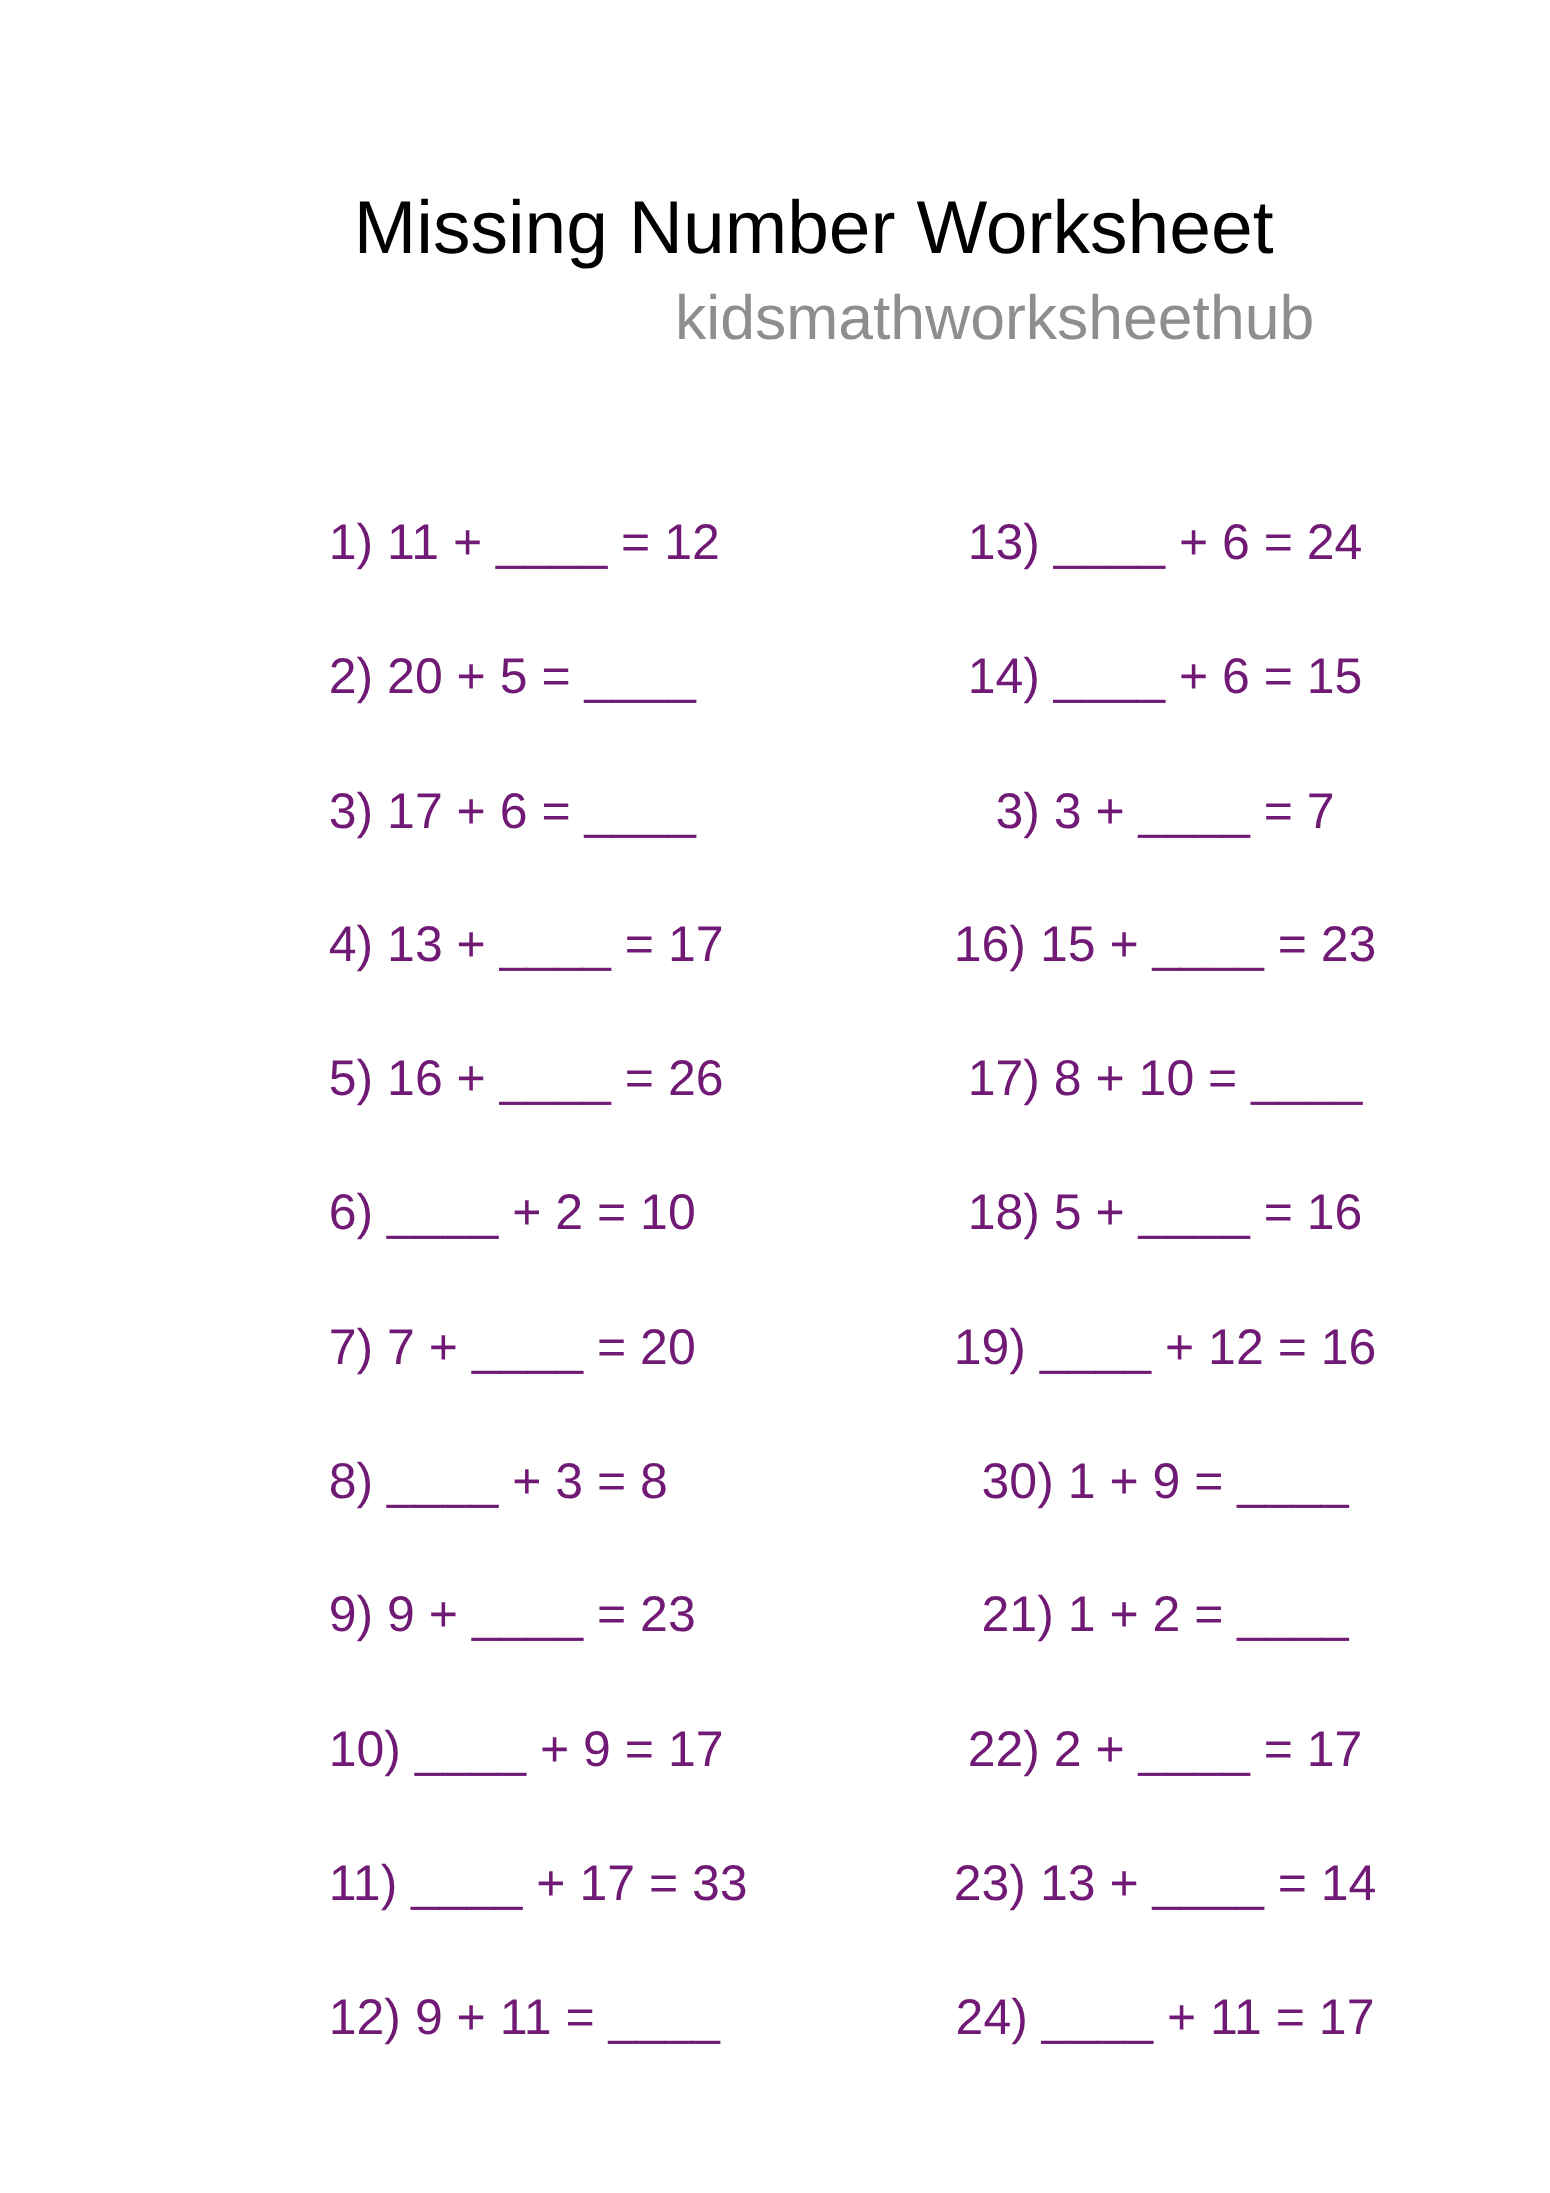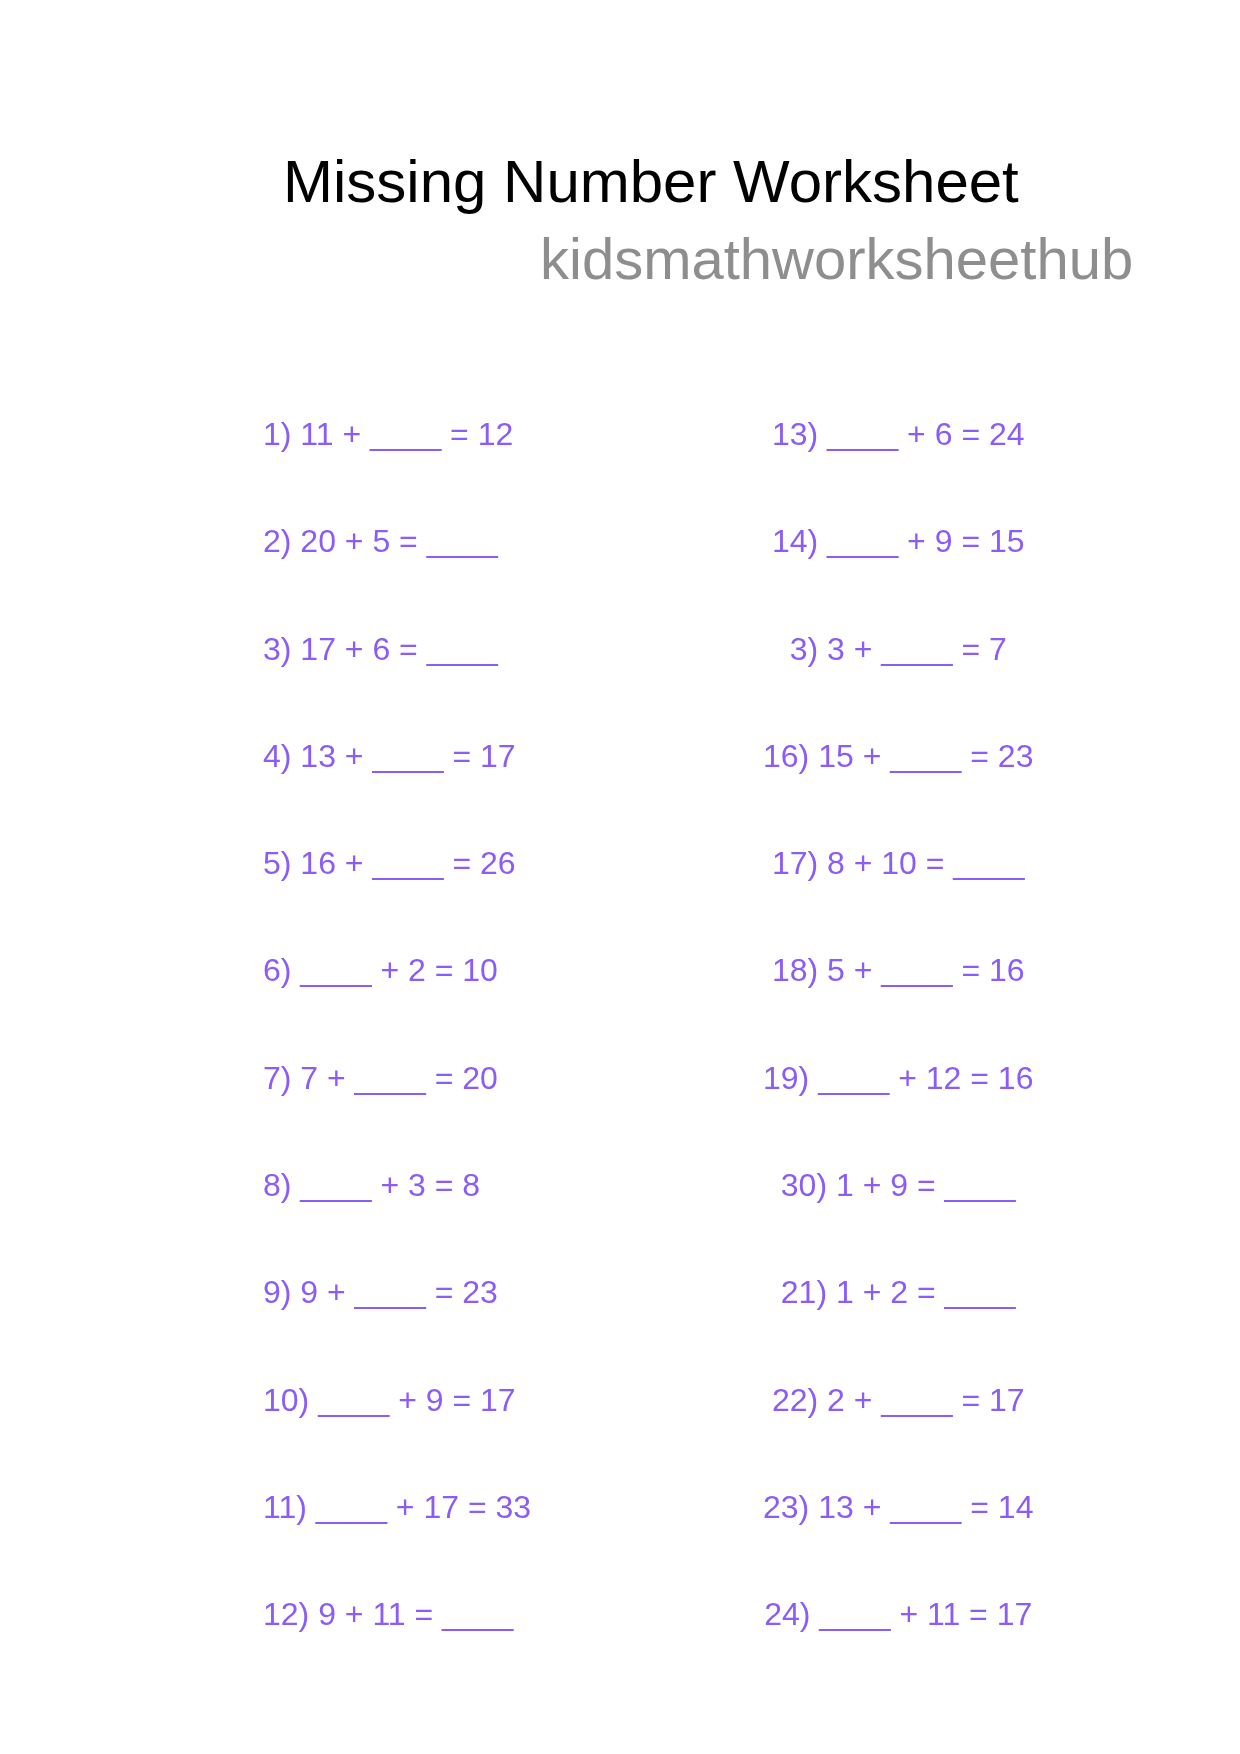--- a/index.html
+++ b/index.html
@@ -19,36 +19,36 @@
     top: 101px;
     font-size: 60px;
     line-height: 1.1;
     color: #000000;
     white-space: nowrap;
   }
   .subtitle {
     position: absolute;
     left: 492px;
     top: 179px;
-    font-size: 58px;
+    font-size: 50px;
     line-height: 1.1;
     color: #8e8e8e;
     white-space: nowrap;
   }
   .col {
     position: absolute;
     top: 327px;
   }
   .col-left  { left: 203px; }
   .col-right { left: 703px; text-align: center; }
   .problem {
     height: 95.3px;
     line-height: 95.3px;
-    font-size: 32px;
-    color: #8b5cf6;
+    font-size: 40px;
+    color: #701a75;
     white-space: nowrap;
   }
 </style>
 </head>
 <body>
 
 <div class="page">
 
   <div class="title">Missing Number Worksheet</div>
 
@@ -64,21 +64,21 @@
     <div class="problem">7) 7 + ____ = 20</div>
     <div class="problem">8) ____ + 3 = 8</div>
     <div class="problem">9) 9 + ____ = 23</div>
     <div class="problem">10) ____ + 9 = 17</div>
     <div class="problem">11) ____ + 17 = 33</div>
     <div class="problem">12) 9 + 11 = ____</div>
   </div>
 
   <div class="col col-right">
     <div class="problem">13) ____ + 6 = 24</div>
-    <div class="problem">14) ____ + 9 = 15</div>
+    <div class="problem">14) ____ + 6 = 15</div>
     <div class="problem">3) 3 + ____ = 7</div>
     <div class="problem">16) 15 + ____ = 23</div>
     <div class="problem">17) 8 + 10 = ____</div>
     <div class="problem">18) 5 + ____ = 16</div>
     <div class="problem">19) ____ + 12 = 16</div>
     <div class="problem">30) 1 + 9 = ____</div>
     <div class="problem">21) 1 + 2 = ____</div>
     <div class="problem">22) 2 + ____ = 17</div>
     <div class="problem">23) 13 + ____ = 14</div>
     <div class="problem">24) ____ + 11 = 17</div>

